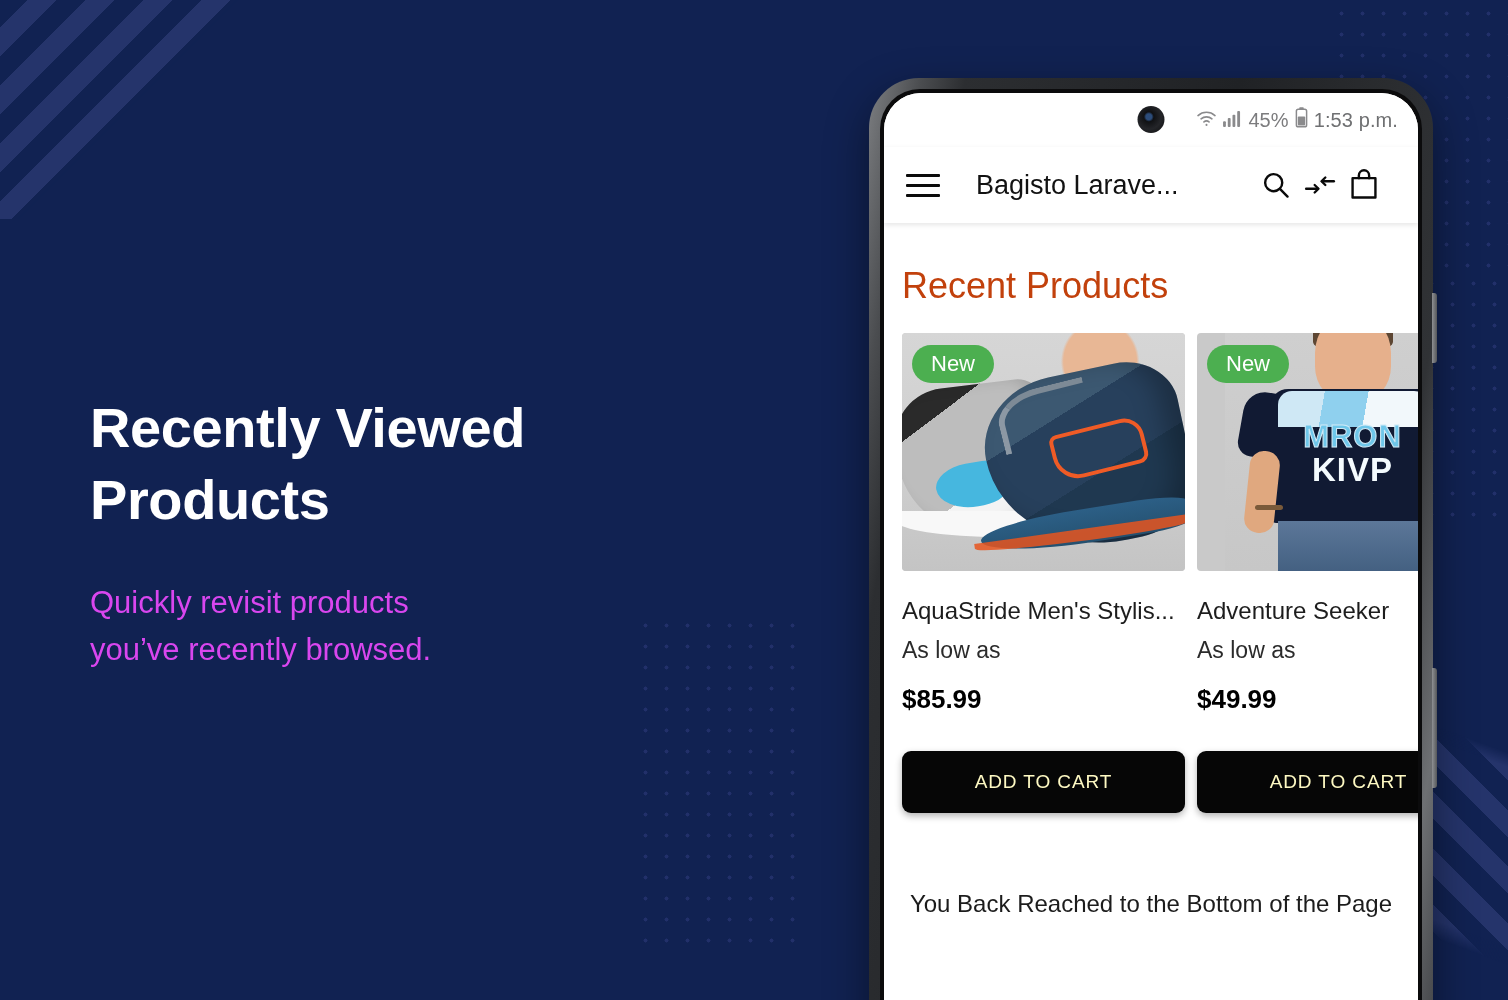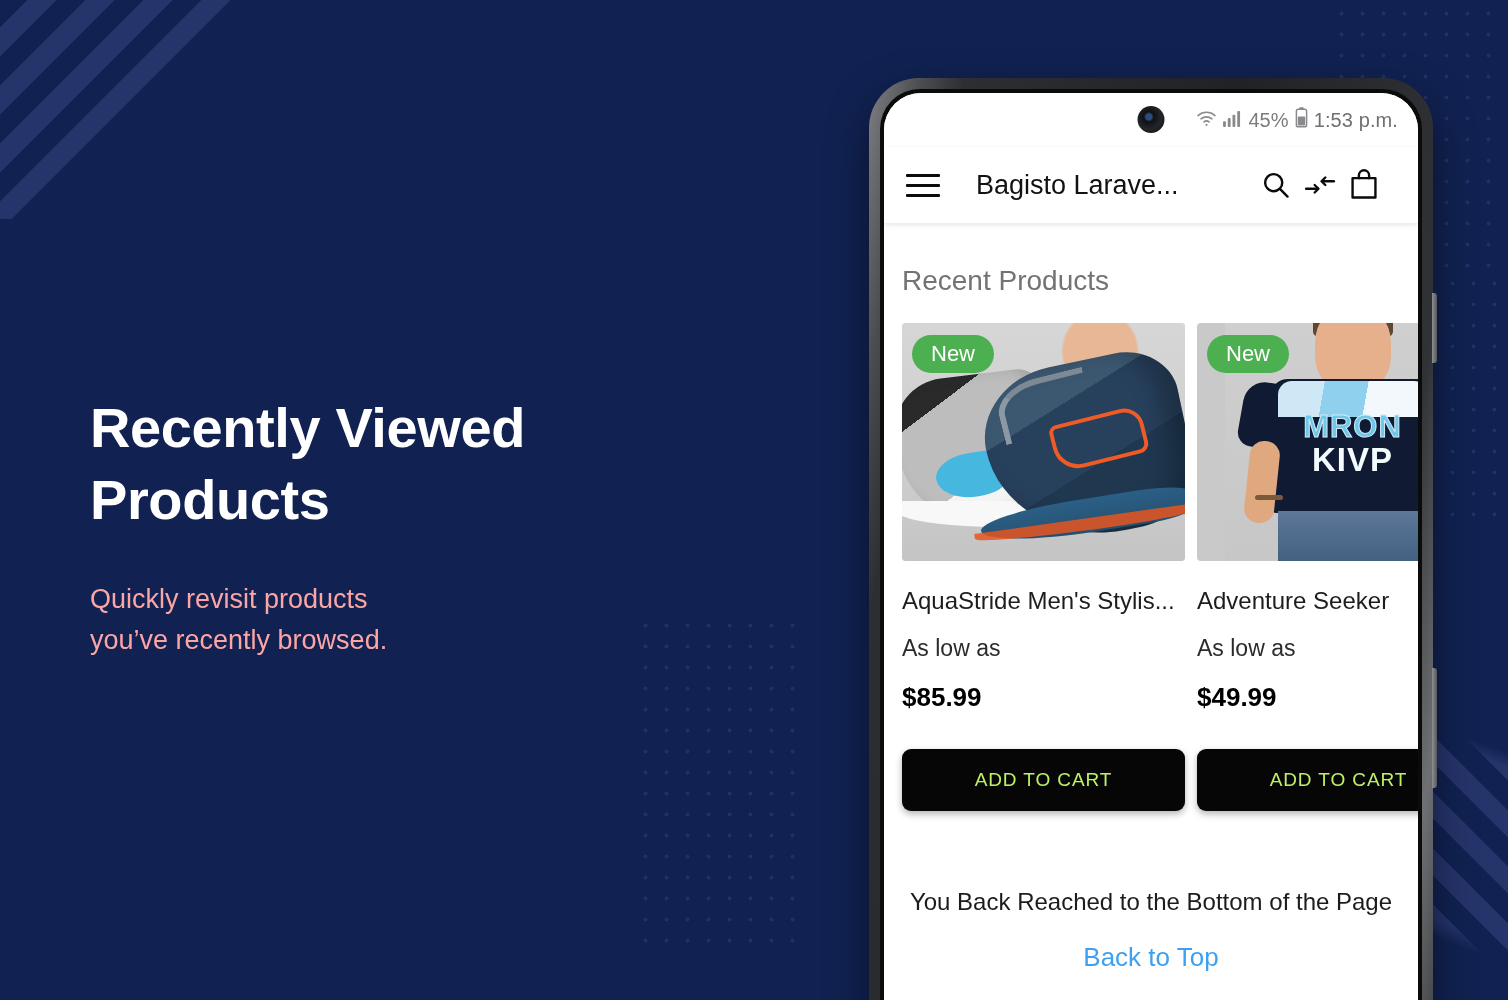--- a/index.html
+++ b/index.html
@@ -58,22 +58,22 @@
   #promo { position: absolute; left: 90px; top: 392px; width: 560px; }
   #promo-title {
     color: #ffffff;
     font-size: 56px;
     font-weight: bold;
     line-height: 1.28;
     letter-spacing: -0.4px;
   }
   #promo-sub {
     margin-top: 44px;
-    color: #fca5a5;
-    font-size: 27px;
+    color: #d946ef;
+    font-size: 31px;
     font-weight: 400;
     line-height: 1.52;
   }
 
   
   #phone {
     position: absolute;
     left: 869px; top: 78px;
     width: 564px; height: 1010px;
     border-radius: 50px;
@@ -153,22 +153,22 @@
 
   
   #content {
     position: relative;
     height: calc(100% - 130px);
     background: #fff;
     padding: 0 0 0 0;
     overflow: hidden;
   }
   #section-title {
-    font-size: 28px;
-    color: #737373;
+    font-size: 36px;
+    color: #c2410c;
     padding: 42px 8px 0 18px;
     font-weight: 400;
   }
 
   #product-grid {
     display: flex;
     gap: 12px;
     padding: 26px 0 13px 18px;
   }
   .card { width: 283px; flex: 0 0 283px; }
@@ -189,29 +189,29 @@
     z-index: 4;
   }
   .card-name {
     margin-top: 26px;
     font-size: 24px;
     color: #1d1d1d;
     white-space: nowrap;
     overflow: hidden;
     text-overflow: ellipsis;
   }
-  .card-aslow { margin-top: 20px; font-size: 23px; color: #2b2b2b; }
+  .card-aslow { margin-top: 12px; font-size: 23px; color: #2b2b2b; }
   .card-price { margin-top: 20px; font-size: 26px; font-weight: bold; color: #000; }
   .addcart {
     margin-top: 36px;
     height: 62px;
     border: none;
     width: 100%;
     background: #060606;
-    color: #bef264;
+    color: #fef9c3;
     border-radius: 9px;
     font-size: 19px;
     letter-spacing: .9px;
     font-family: "Liberation Sans", sans-serif;
     cursor: pointer;
     box-shadow: 0 3px 7px rgba(0,0,0,.3);
   }
 
   #bottom-note {
     margin-top: 64px;
@@ -417,20 +417,19 @@
               </div>
               <div class="card-name">Adventure Seeker</div>
               <div class="card-aslow">As low as</div>
               <div class="card-price">$49.99</div>
               <button class="addcart">ADD TO CART</button>
             </div>
 
           </div>
 
           <div id="bottom-note">You Back Reached to the Bottom of the Page</div>
-          <a class="backtotop" id="backtotop-1">Back to Top</a>
 
         </div>
 
       </div>
     </div>
   </div>
 </div>
 
 </body></html>

